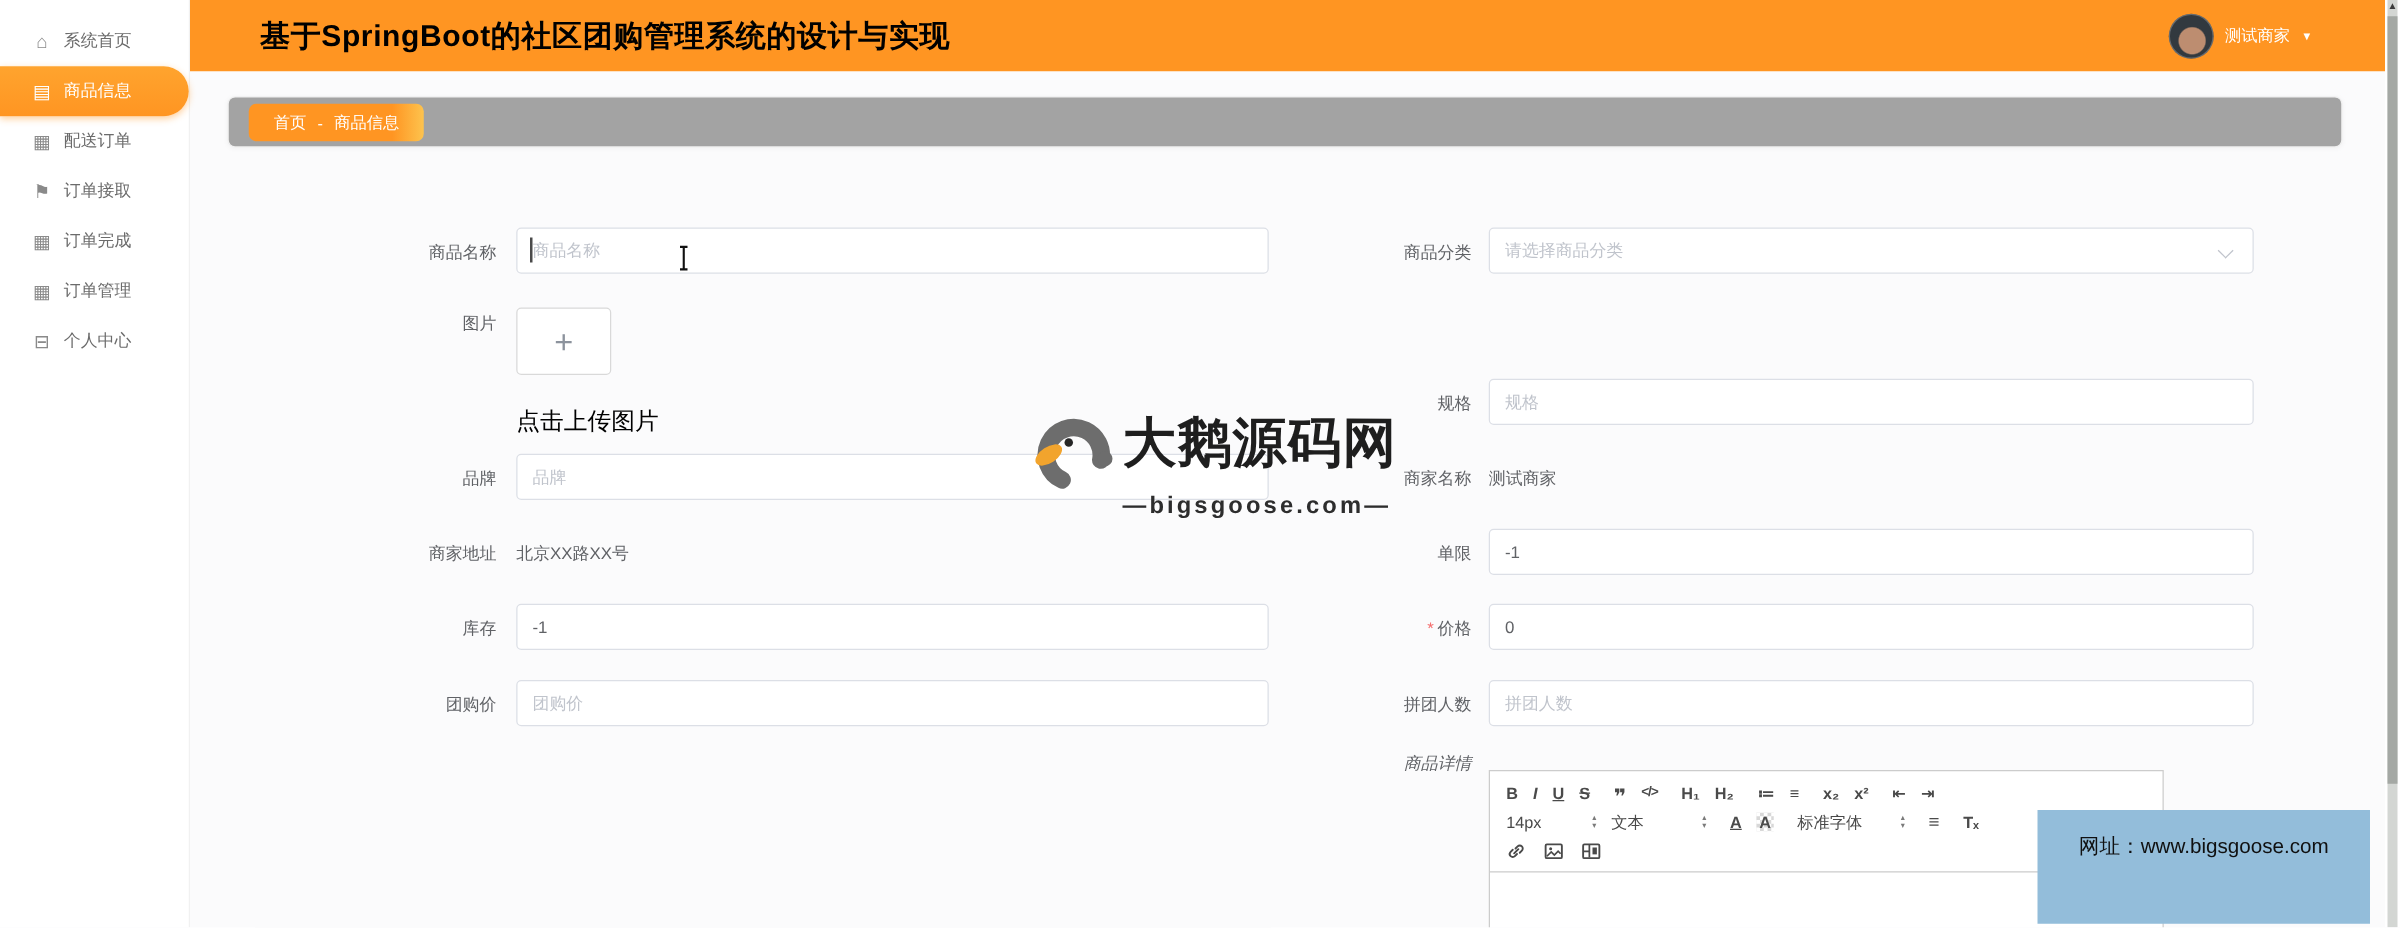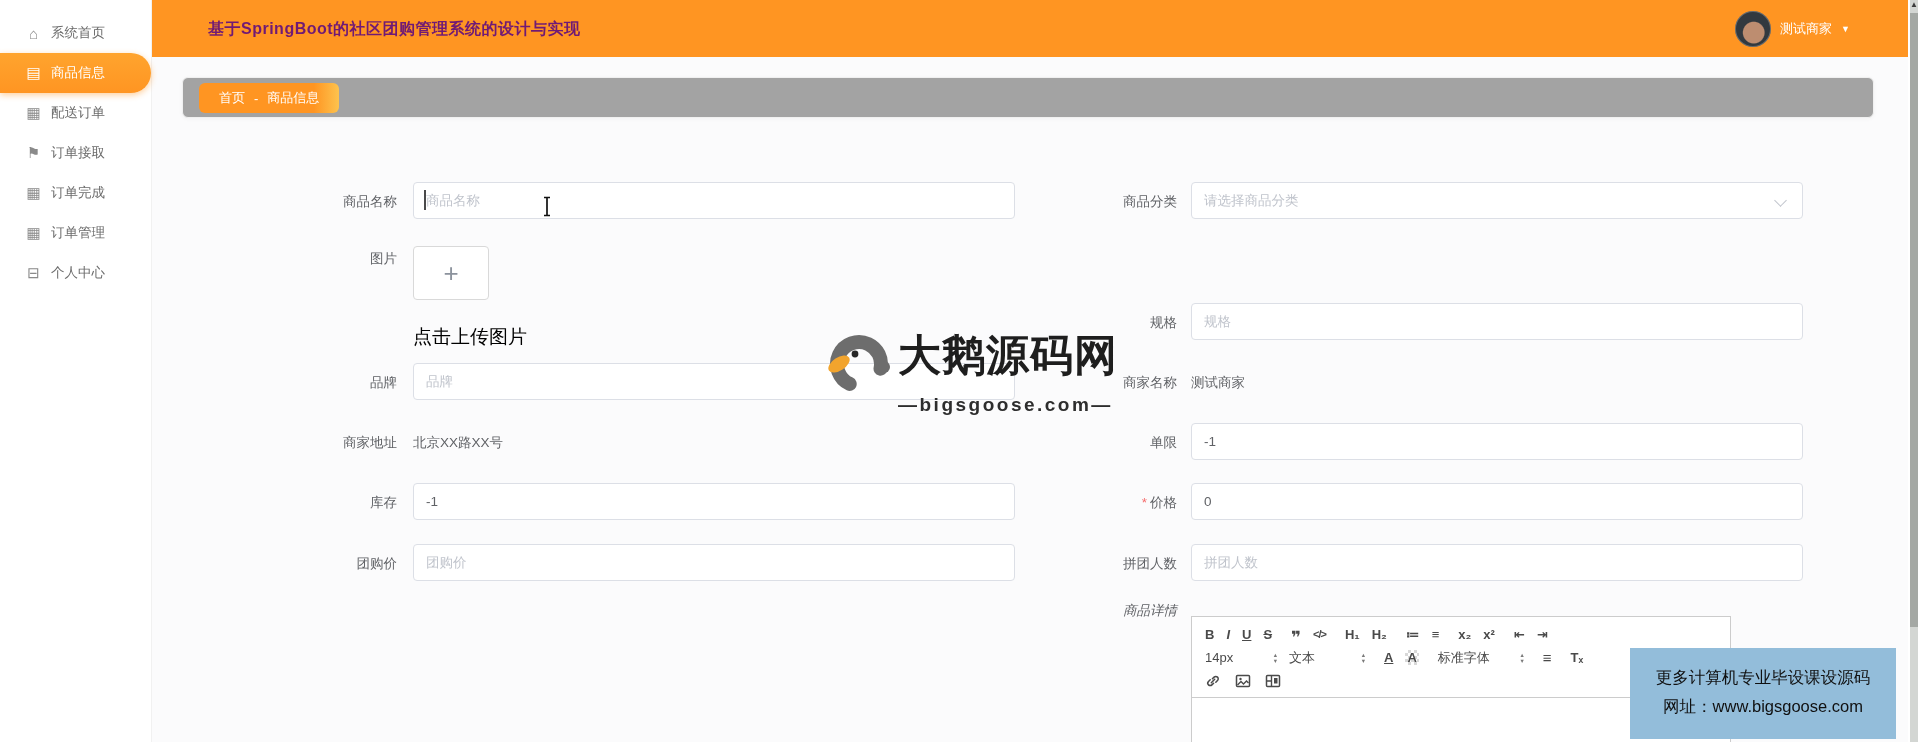--- a/index.html
+++ b/index.html
@@ -8,21 +8,21 @@
 
   
   .sidebar { position:absolute; left:0; top:0; width:152px; height:742px; background:#fff; border-right:1px solid #f1f1f1; padding-top:13px; z-index:5; }
   .side-item { height:40px; display:flex; align-items:center; padding-left:25px; gap:9px; color:#6b6b6b; font-size:13.5px; cursor:pointer; white-space:nowrap; }
   .side-item .s-icon { font-size:15px; color:#8a8a8a; width:17px; text-align:center; }
   .side-item.active { background:linear-gradient(180deg,#ffa42e,#ff9522); color:#fff; border-radius:0 20px 20px 0; box-shadow:0 2px 6px rgba(255,149,34,.45); }
   .side-item.active .s-icon { color:#fff; }
 
   
   .header { position:absolute; left:152px; top:0; width:1756px; height:57px; background:#ff9522; z-index:4; }
-  .header-title { position:absolute; left:56px; top:50%; transform:translateY(-50%); color:#701a75; font-size:16px; font-weight:bold; letter-spacing:.5px; }
+  .header-title { position:absolute; left:56px; top:50%; transform:translateY(-50%); color:#000000; font-size:24px; font-weight:bold; letter-spacing:.5px; }
   .header-mark { position:absolute; left:596px; top:50%; transform:translateY(-50%); color:#e60012; font-size:23px; font-weight:bold; }
   .user-box { position:absolute; right:58px; top:0; height:57px; display:flex; align-items:center; gap:9px; cursor:pointer; }
   .avatar { width:36px; height:36px; border-radius:50%; background:radial-gradient(circle at 52% 60%, #bd8d70 0 36%, #32393f 40%); box-shadow:inset 0 0 0 1px rgba(255,255,255,.25); }
   .user-name { color:#fff; font-size:13px; }
   .user-caret { color:#fff; font-size:9px; }
 
   
   .main { position:absolute; left:152px; top:57px; width:1756px; height:685px; background:#fbfbfc; }
   .crumb-card { position:absolute; left:182px; top:77px; width:1692px; height:41px; background:#a3a3a3; border:1px solid #f0f0f0; border-radius:6px; box-shadow:0 1px 4px rgba(0,0,0,.04); z-index:2; }
   .crumb-pill { position:absolute; left:16px; top:5px; height:30px; padding:0 20px; border-radius:6px; display:flex; align-items:center; gap:9px; color:#fff; font-size:13px; background:linear-gradient(90deg,#ff9522 0%,#ff9522 82%,#fdc34e 100%); cursor:pointer; }
@@ -252,21 +252,20 @@
     </div>
   </div>
 
   <div class="mouse-cursor">
     <svg width="12" height="21" viewBox="0 0 12 21">
         <path d="M3 1.5h6M3 19.5h6M6 1.5v18" stroke="#111" stroke-width="1.7" fill="none"></path>
       </svg>
   </div>
 
   <div class="promo">
-    <div>更多计算机专业毕设课设源码</div>
     <div>网址：www.bigsgoose.com</div>
   </div>
 
   <div class="scroll-track"></div>
   <div class="scroll-thumb"></div>
   <div class="scroll-up">▲</div>
 
 </div>
 
 </body></html>

